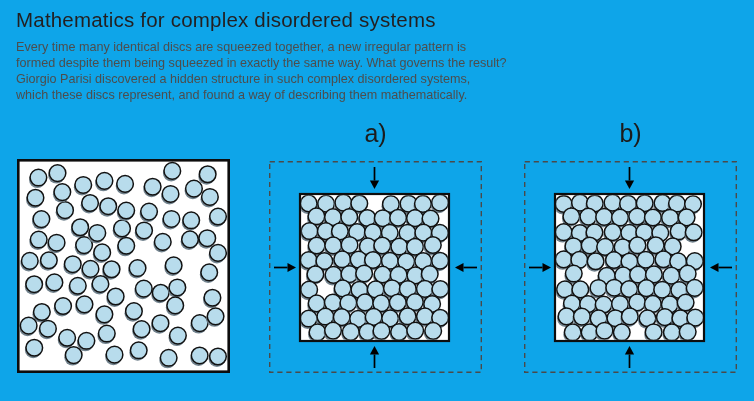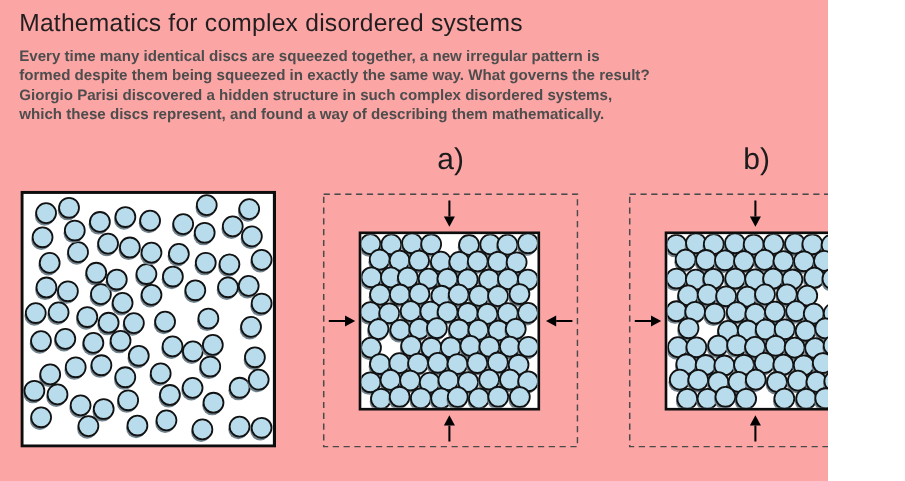--- a/index.html
+++ b/index.html
@@ -1,20 +1,20 @@
 <!DOCTYPE html>
 <html><head>
 <meta charset="utf-8">
 <style>
   html, body { margin: 0; padding: 0; background: #ffffff; }
   .canvas {
     position: relative;
-    width: 690px;
+    width: 754px;
     height: 401px;
-    background: #fca5a5;
+    background: #0ea5e9;
     font-family: "Liberation Sans", sans-serif;
     overflow: hidden;
   }
   .page-title {
     position: absolute;
     left: 16px;
     top: 8px;
     margin: 0;
     font-size: 20.5px;
     font-weight: normal;
@@ -24,21 +24,20 @@
   .intro {
     position: absolute;
     left: 16px;
     top: 39px;
     width: 640px;
     margin: 0;
     font-size: 12.6px;
     line-height: 16px;
     color: #4d4d4d;
     white-space: pre-line;
-    font-weight: bold;
   }
   .panel { position: absolute; }
   .panel-left  { left: 17px;  top: 159px; width: 213px; height: 214px; }
   .panel-a     { left: 269px; top: 161px; width: 213px; height: 212px; }
   .panel-b     { left: 524px; top: 161px; width: 213px; height: 212px; }
   .panel svg { display: block; }
   .panel-label {
     position: absolute;
     top: 120px;
     width: 213px;

